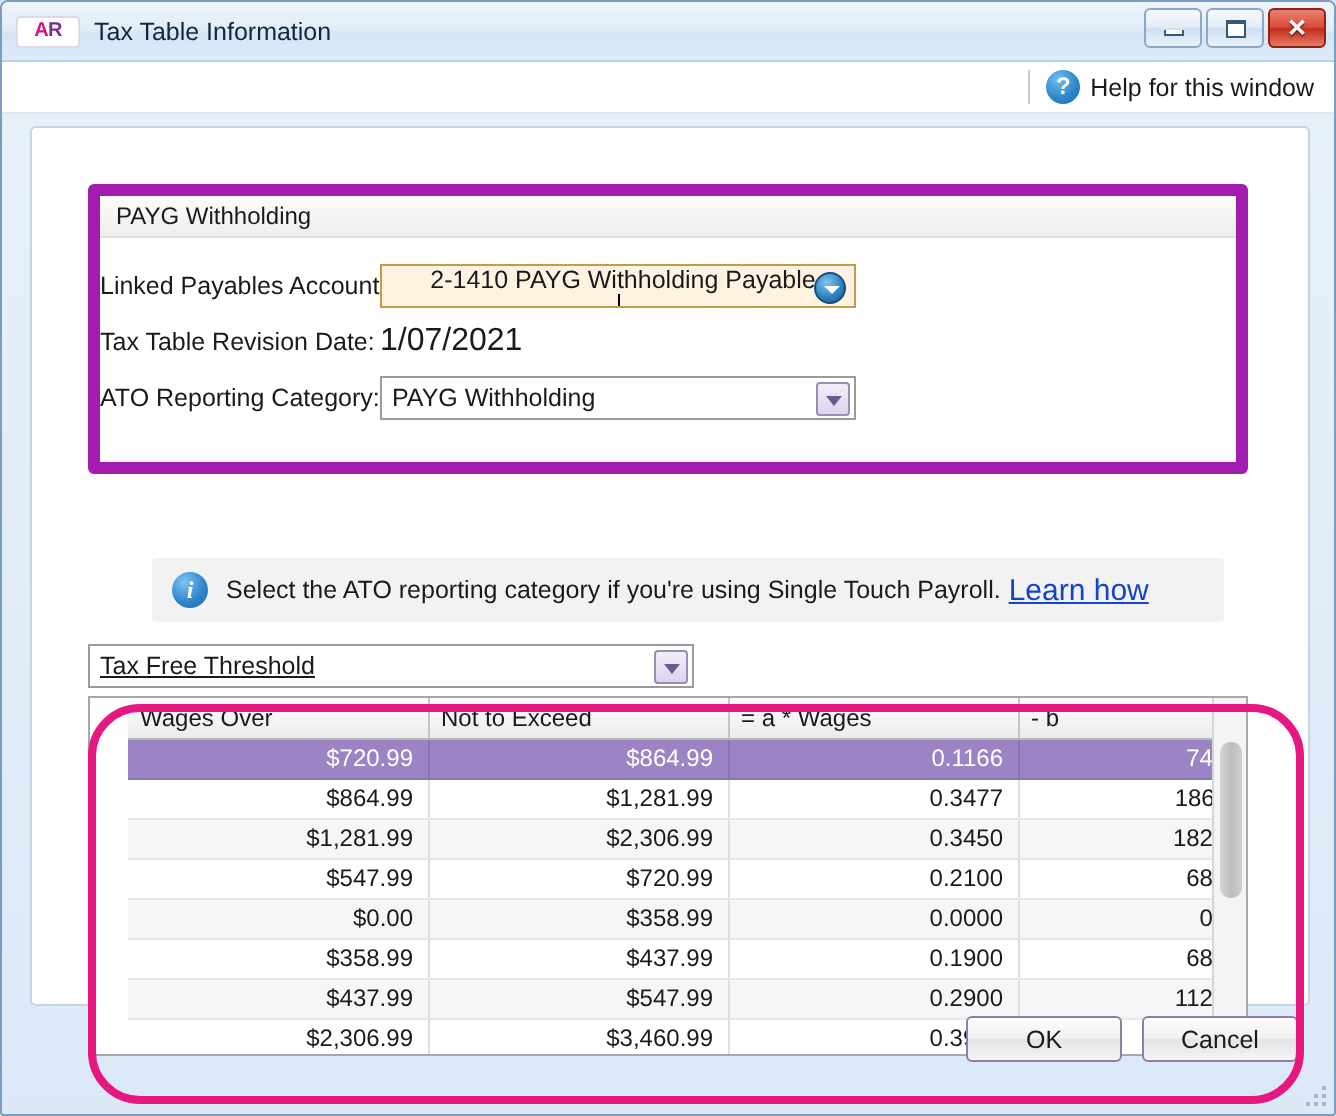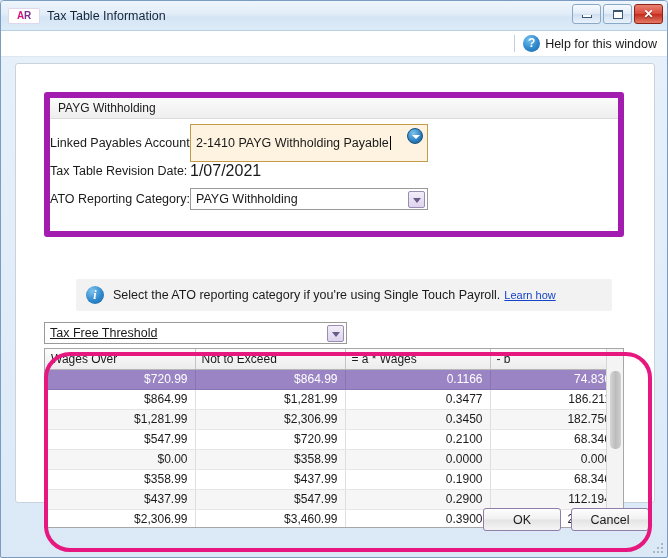--- a/index.html
+++ b/index.html
@@ -164,25 +164,26 @@
     white-space: nowrap;
   }
   .fvalue-static {
     font-size: 16px;
     color: #1a1a1a;
   }
 
   
   .combo-acct {
     position: relative;
-    width: 238px; height: 38px;
+    width: 238px; height: 22px;
     border: 1px solid #c49a4b;
     background: #fdf3e0;
     display: flex;
     align-items: center;
+    flex-direction: column;
   }
   .combo-acct .val {
     font-size: 12.5px;
     color: #1a1a1a;
     padding-left: 5px;
     white-space: nowrap;
   }
   .caret {
     display: inline-block;
     width: 1px; height: 14px;
@@ -259,21 +260,21 @@
     font-family: "Liberation Serif", serif;
     flex: 0 0 auto;
   }
   .info-text {
     font-size: 12.5px;
     color: #1a1a1a;
     margin-left: 9px;
     white-space: nowrap;
   }
   .info-link {
-    font-size: 11px;
+    font-size: 15px;
     color: #1543c9;
     text-decoration: underline;
     margin-left: 4px;
     white-space: nowrap;
   }
 
   
   .combo-thr {
     position: absolute;
     left: 28px; top: 258px;
@@ -296,20 +297,21 @@
     left: 28px; top: 284px;
     width: 580px; height: 180px;
     border: 1px solid #a7a7a7;
     background: #ffffff;
     overflow: hidden;
     display: flex;
   }
   .tablecols {
     flex: 1 1 auto;
     overflow: hidden;
+    padding-left: 19px;
   }
   table.grid {
     border-collapse: collapse;
     width: 100%;
     table-layout: fixed;
   }
   table.grid th {
     height: 20px;
     background: linear-gradient(to bottom, #fcfcfc 0%, #ececec 100%);
     border-right: 1px solid #c4c4c4;

